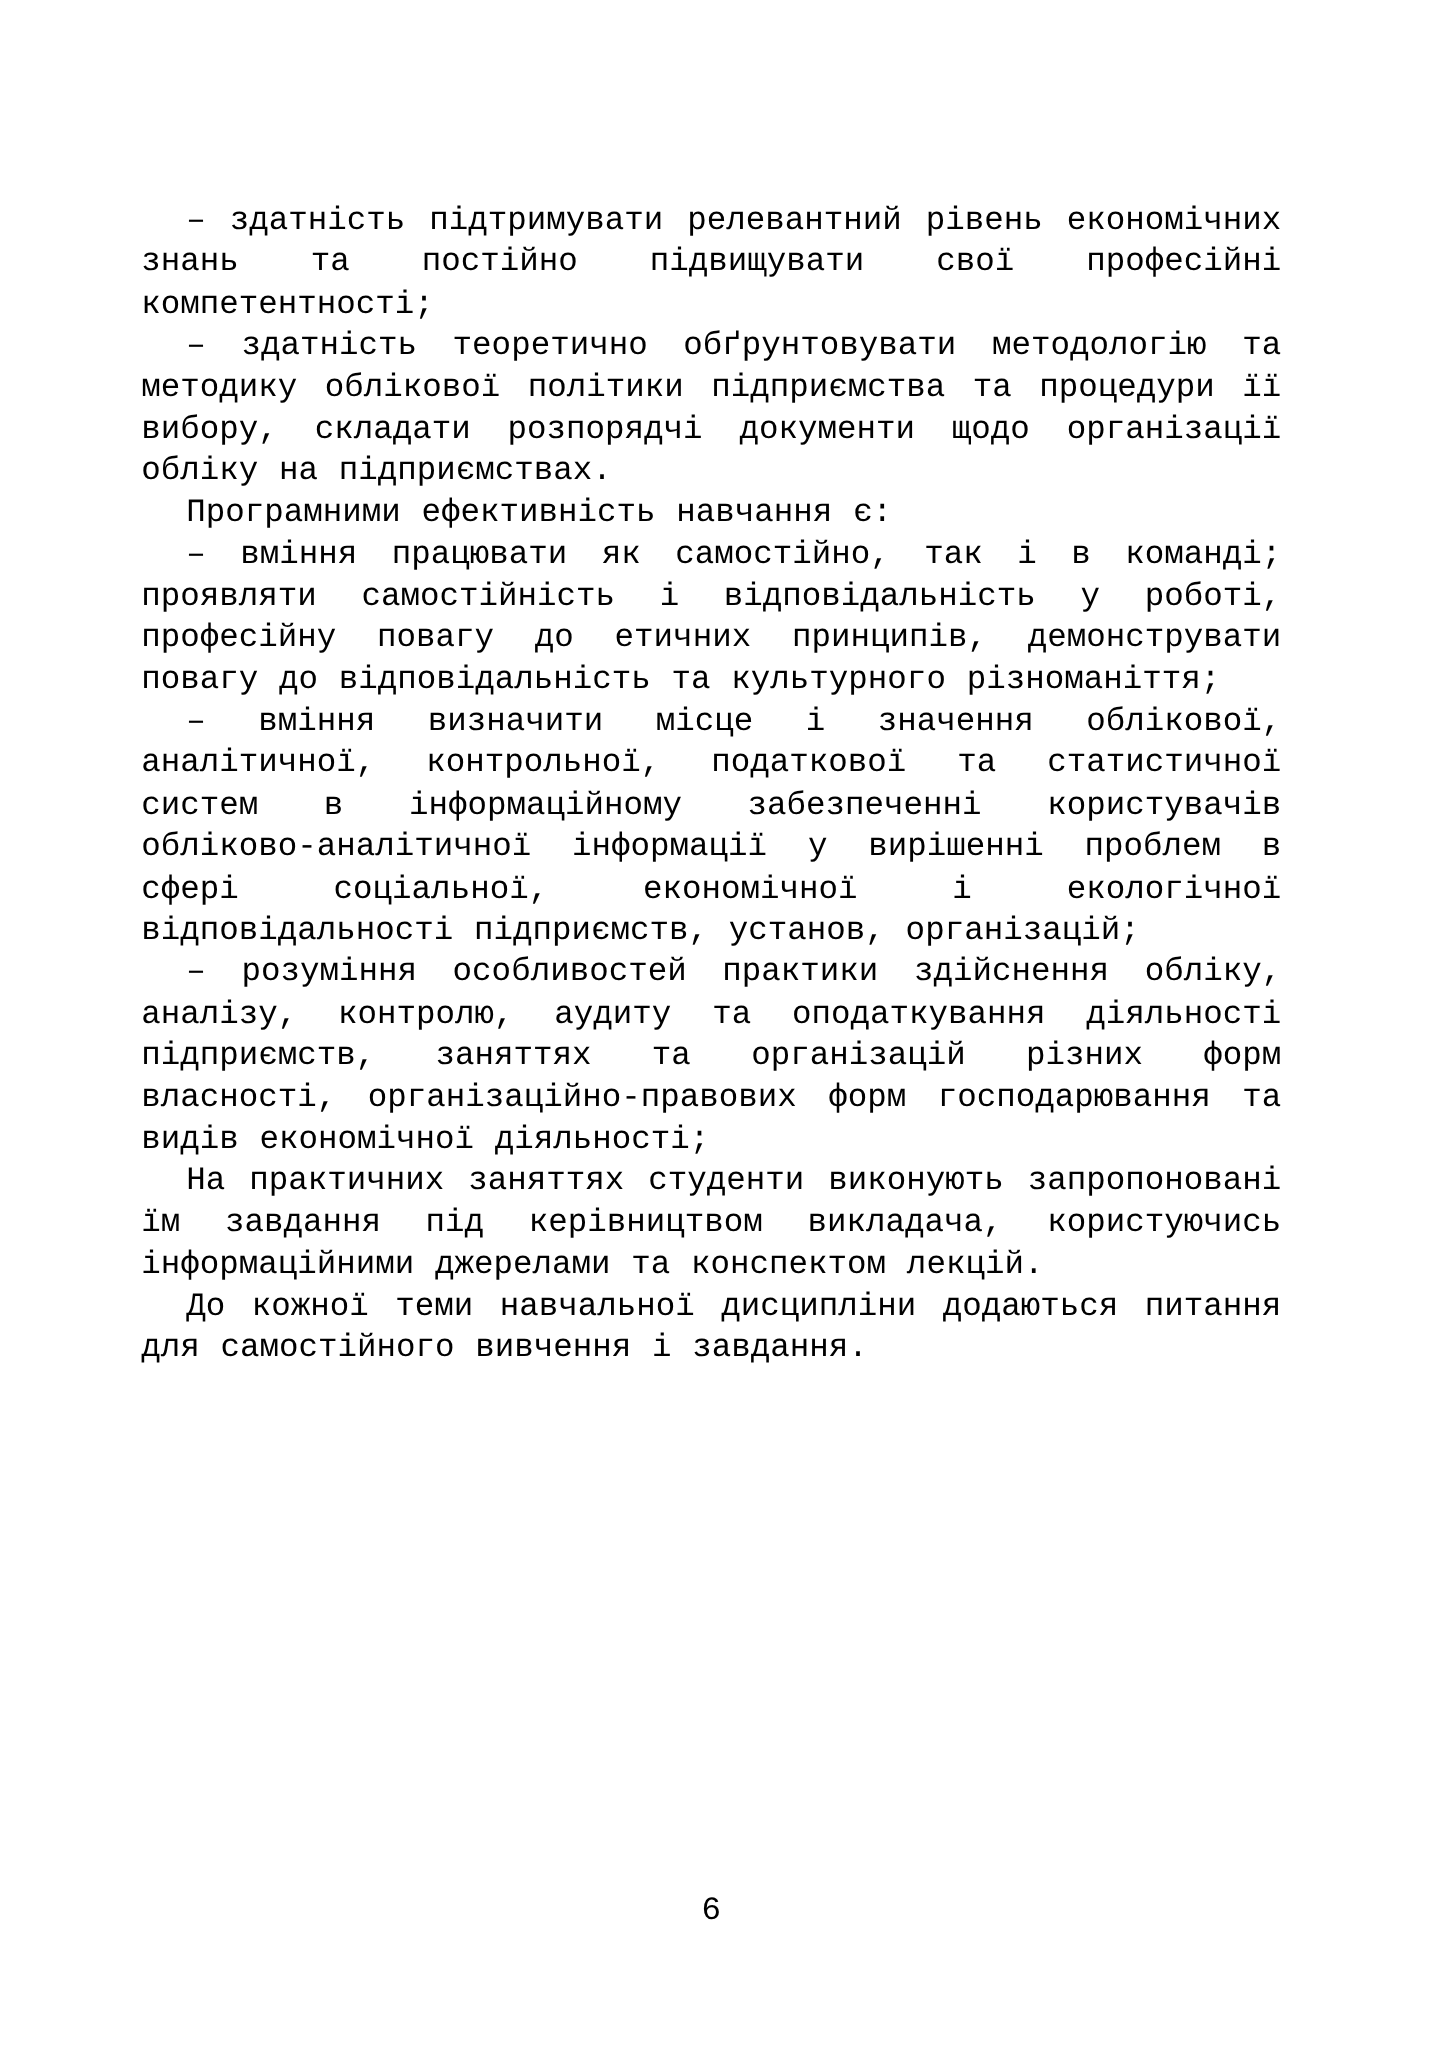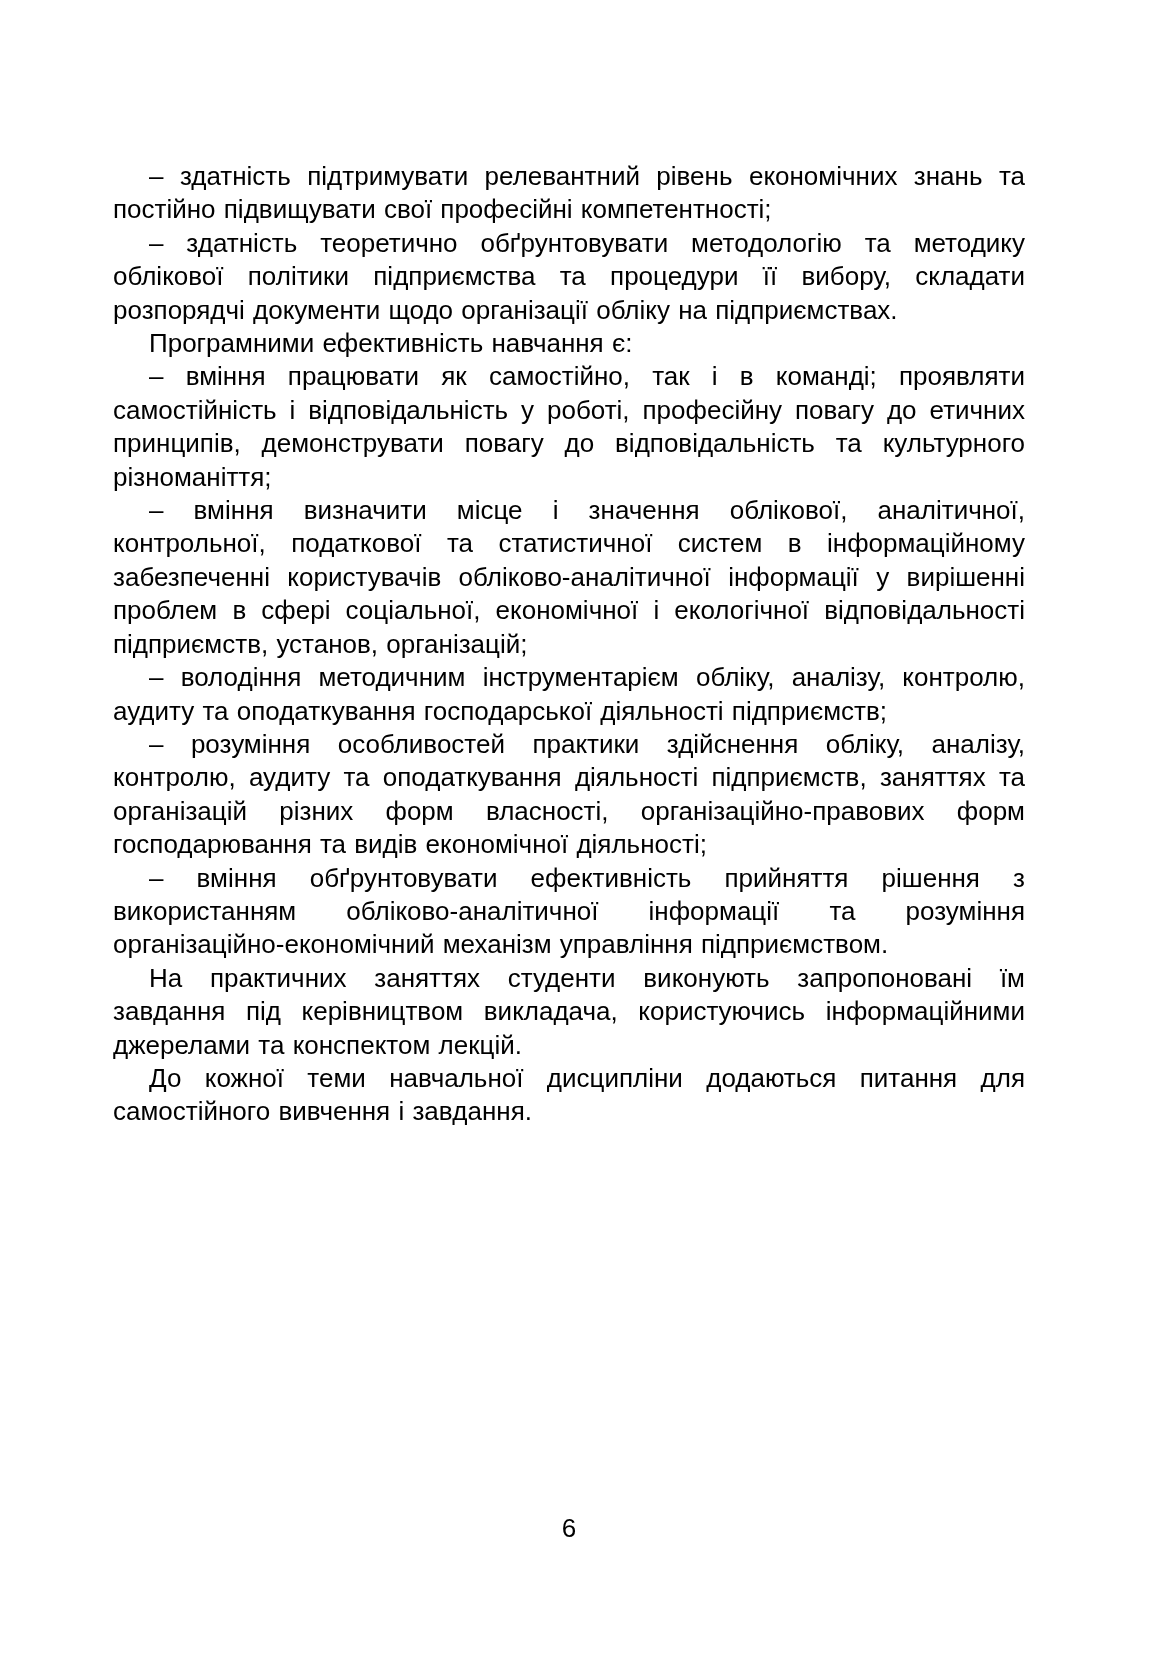--- a/index.html
+++ b/index.html
@@ -6,21 +6,21 @@
     margin: 0;
     padding: 0;
     background: #ffffff;
   }
   .page {
     position: relative;
     width: 1158px;
     height: 1654px;
     background: #ffffff;
     overflow: hidden;
-    font-family: Liberation Sans, sans-serif;
+    font-family: Liberation Mono, monospace;
     color: #000000;
   }
   .content {
     position: absolute;
     left: 113px;
     top: 160px;
     width: 912px;
     font-size: 26px;
     line-height: 33.4px;
   }
@@ -44,20 +44,18 @@
 </head>
 <body>
 
 <div class="page">
   <div class="content">
       <p class="para">– здатність підтримувати релевантний рівень економічних знань та постійно підвищувати свої професійні компетентності;</p>
       <p class="para">– здатність теоретично обґрунтовувати методологію та методику облікової політики підприємства та процедури її вибору, складати розпорядчі документи щодо організації обліку на підприємствах.</p>
       <p class="para">Програмними ефективність навчання є:</p>
       <p class="para">– вміння працювати як самостійно, так і в команді; проявляти самостійність і відповідальність у роботі, професійну повагу до етичних принципів, демонструвати повагу до відповідальність та культурного різноманіття;</p>
       <p class="para">– вміння визначити місце і значення облікової, аналітичної, контрольної, податкової та статистичної систем в інформаційному забезпеченні користувачів обліково-аналітичної інформації у вирішенні проблем в сфері соціальної, економічної і екологічної відповідальності підприємств, установ, організацій;</p>
-      <p class="para">– володіння методичним інструментарієм обліку, аналізу, контролю, аудиту та оподаткування господарської діяльності підприємств;</p>
       <p class="para">– розуміння особливостей практики здійснення обліку, аналізу, контролю, аудиту та оподаткування діяльності підприємств, заняттях та організацій різних форм власності, організаційно-правових форм господарювання та видів економічної діяльності;</p>
-      <p class="para">– вміння обґрунтовувати ефективність прийняття рішення з використанням обліково-аналітичної інформації та розуміння організаційно-економічний механізм управління підприємством.</p>
       <p class="para">На практичних заняттях студенти виконують запропоновані їм завдання під керівництвом викладача, користуючись інформаційними джерелами та конспектом лекцій.</p>
       <p class="para">До кожної теми навчальної дисципліни додаються питання для самостійного вивчення і завдання.</p>
     </div>
   <div class="page-number">6</div>
 </div>
 
 </body></html>

